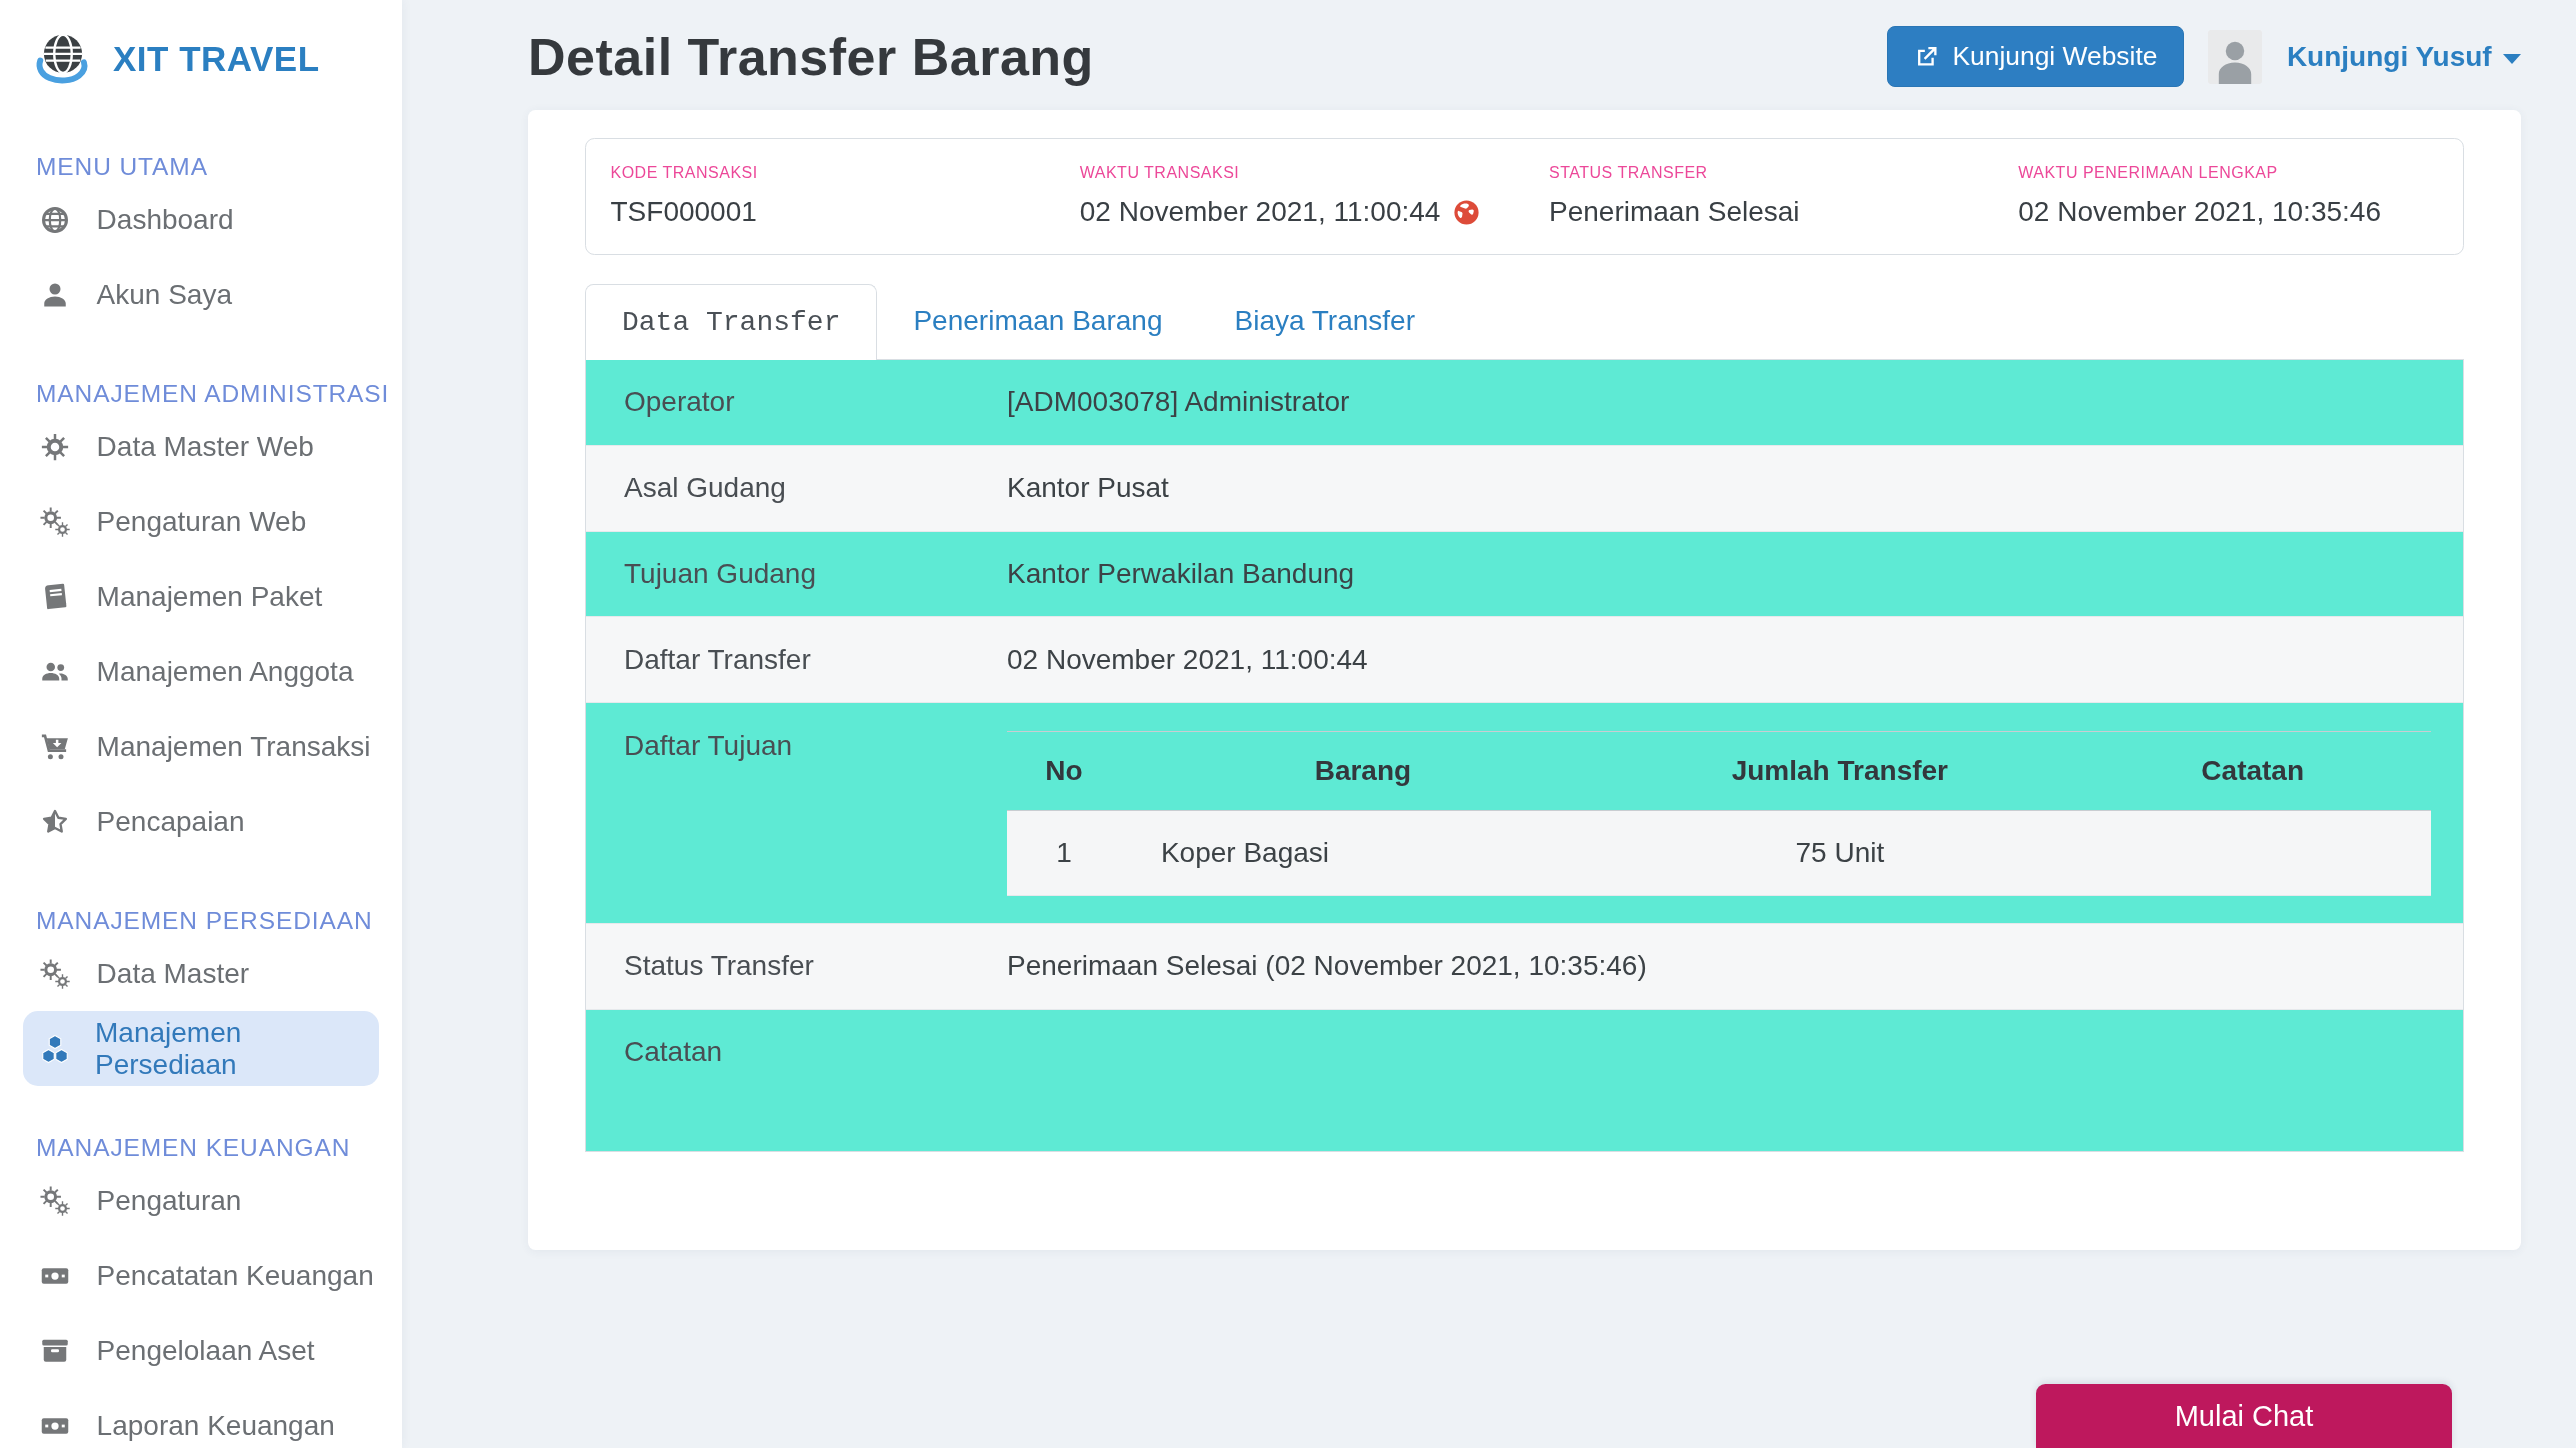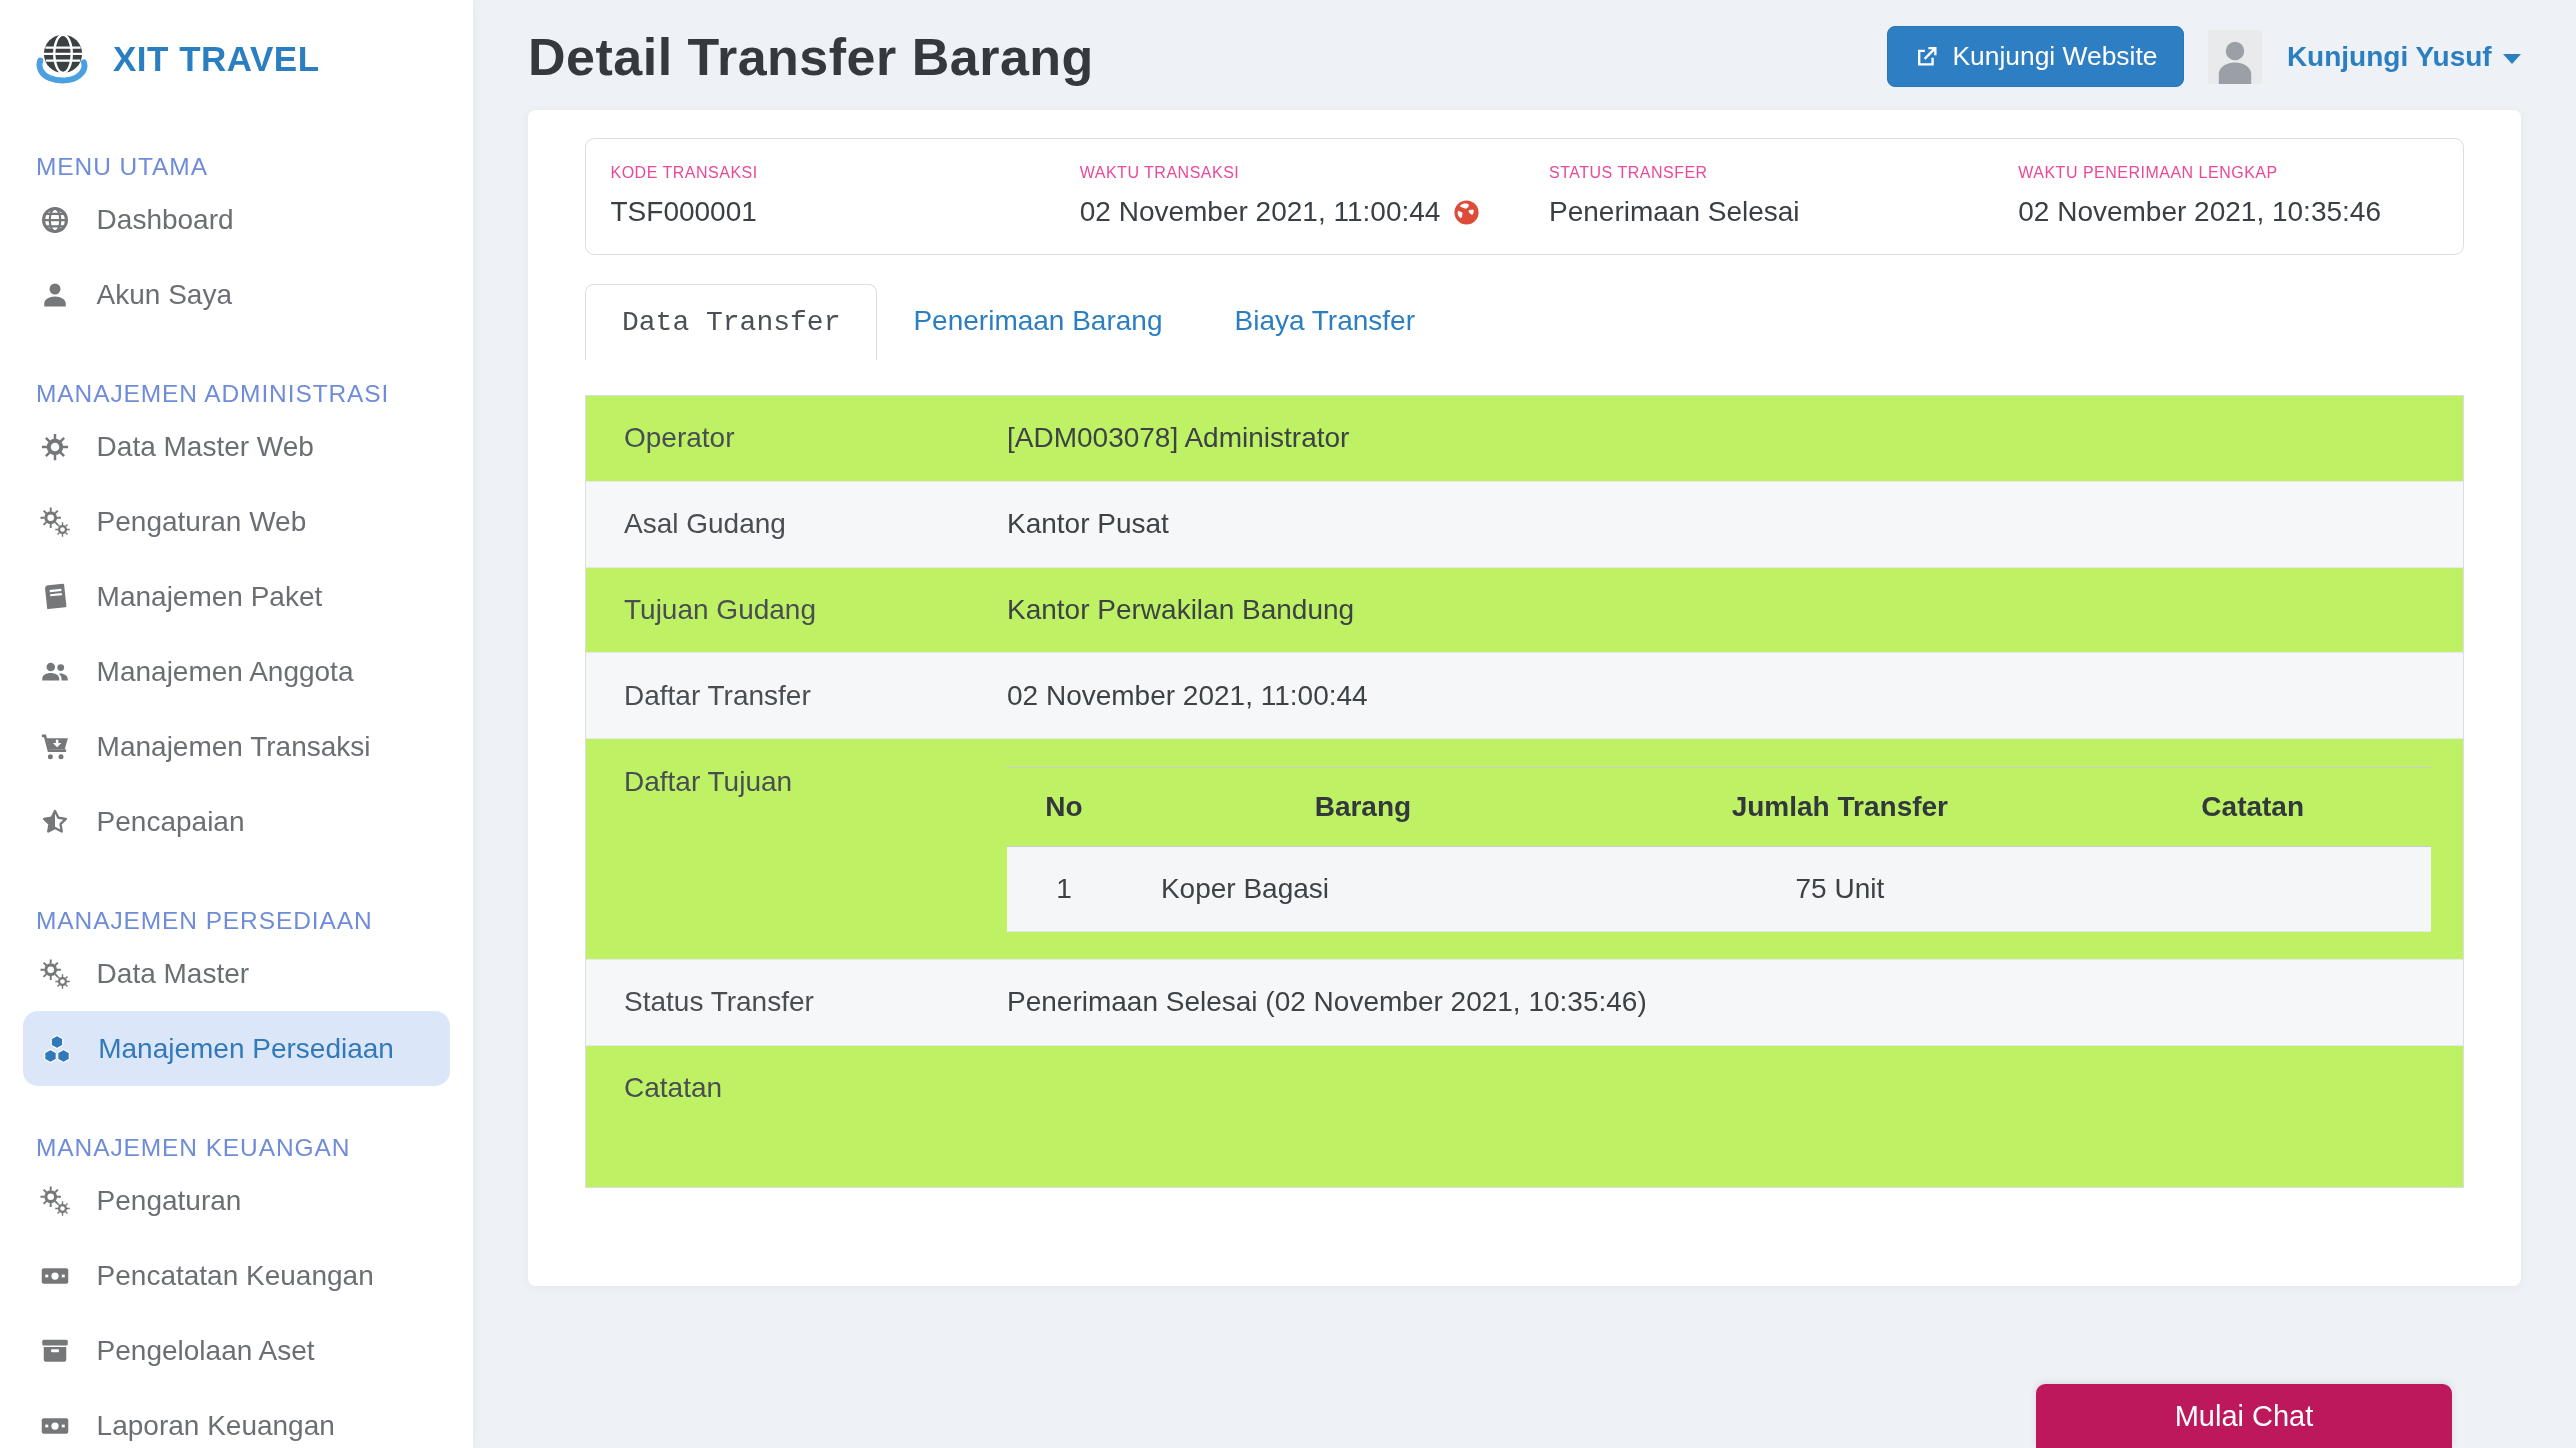--- a/index.html
+++ b/index.html
@@ -7,21 +7,21 @@
     --active-bg:#dbe7f9; --danger:#dd4b39;
   }
   *{box-sizing:border-box; margin:0; padding:0;}
   html,body{width:2576px; height:1448px; overflow:hidden;}
   body{
     font-family:"Liberation Sans","DejaVu Sans",sans-serif;
     background:#eef2f6; color:#3c4246;
   }
   
   .sidebar{
-    position:fixed; left:0; top:0; width:473px; height:1448px;
+    position:fixed; left:0; top:0; width:402px; height:1448px;
     background:#fff; box-shadow:1.9px 0 9.4px rgba(40,60,90,.05); z-index:5;
   }
   .brand{display:flex; align-items:center; gap:19px; padding:28px 32px 15px;}
   .brand-icon{width:62px; height:62px; flex:0 0 auto;}
   .brand-name{font-size:35px; font-weight:700; color:var(--link); letter-spacing:0.5px;}
   .section-label{
     margin:47px 0 0 36px; font-size:24.5px; color:var(--section);
     font-weight:500; letter-spacing:0.9px; height:30px; line-height:30px;
   }
   .nav-item{
@@ -65,21 +65,21 @@
   .s-value{font-size:28px; color:#393f44; margin-top:14px; display:flex; align-items:center; gap:11.3px;}
   .s-value svg{width:29px; height:29px; flex:0 0 auto;}
   
   .tabs{display:flex; margin-top:28px; align-items:flex-end;}
   .tab{font-size:28px; padding:22px 36px; color:var(--link); cursor:pointer; position:relative;}
   .tab.active{
     background:#fff; border:0.9px solid #d9dee3; border-bottom:none;
     border-radius:8.5px 8.5px 0 0; color:#4a5056; z-index:2; margin-bottom:-0.9px;font-family:Liberation Mono, monospace;
   }
   
-  .panel{border:0.9px solid #d9dee3; background:#bef264;margin-top:36px;}
+  .panel{border:0.9px solid #d9dee3; background:#5eead4;}
   .drow{display:flex; align-items:flex-start; border-bottom:0.9px solid #e6e9ec; padding:26.4px 0;}
   .drow:nth-child(even){background:#f6f7f8;}
   .drow:last-child{border-bottom:none; min-height:141px;}
   .dlabel{width:421px; flex:0 0 auto; padding-left:38px; font-size:28px; color:#494e53;}
   .dvalue{flex:1; font-size:28px; color:#3c4246; padding-right:21px;}
   
   .items-table{width:calc(100% - 11.3px); border-collapse:collapse; margin-top:1.9px;}
   .items-table th{
     font-size:28px; font-weight:700; color:#33383d; padding:22.6px 9.4px;
     border-top:1.9px solid #c9cdd1; border-bottom:1.9px solid #c9cdd1; text-align:center;

